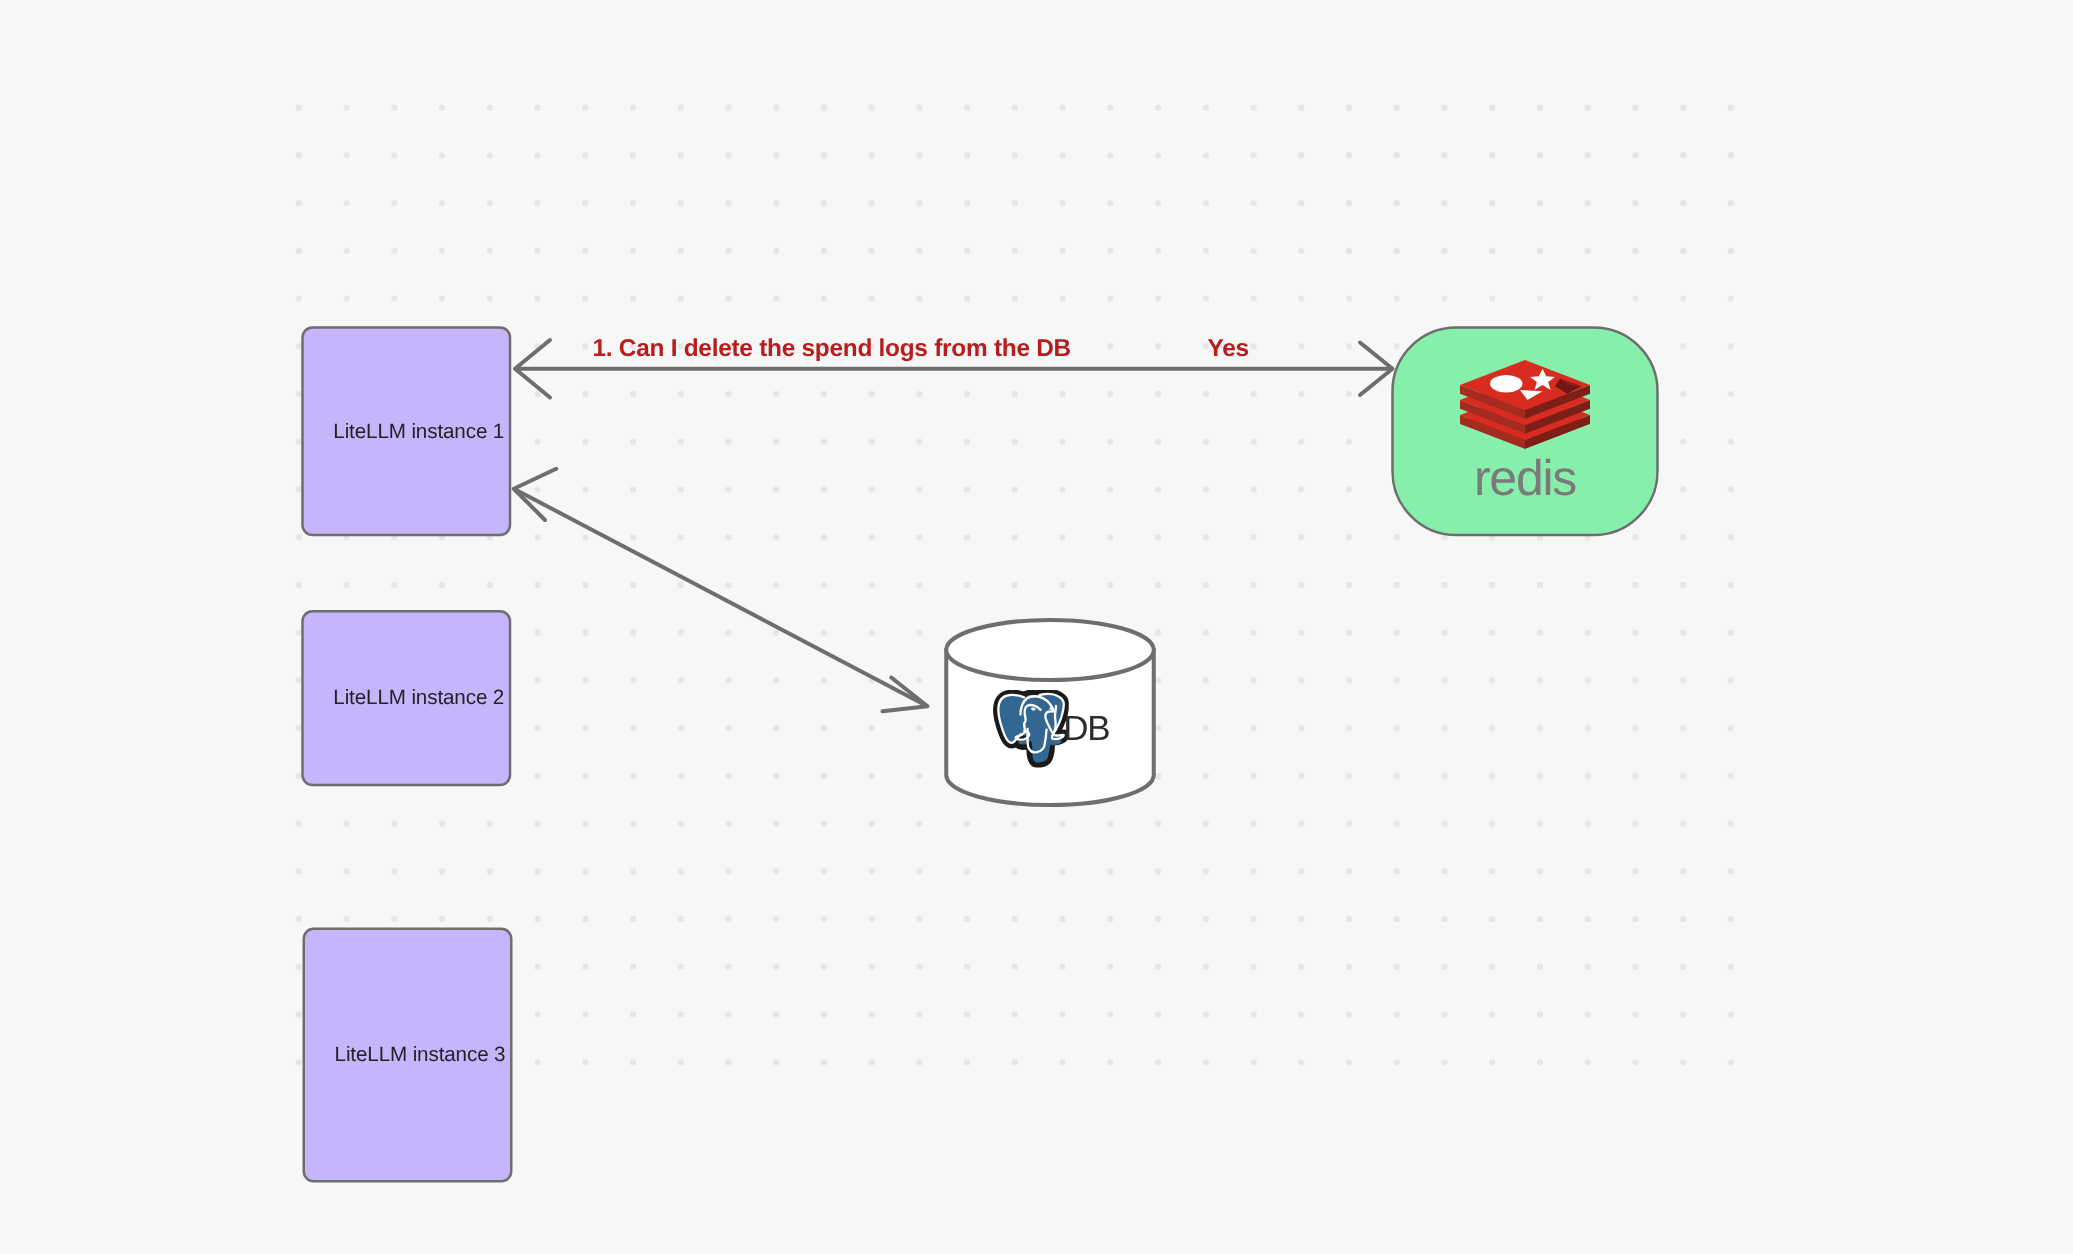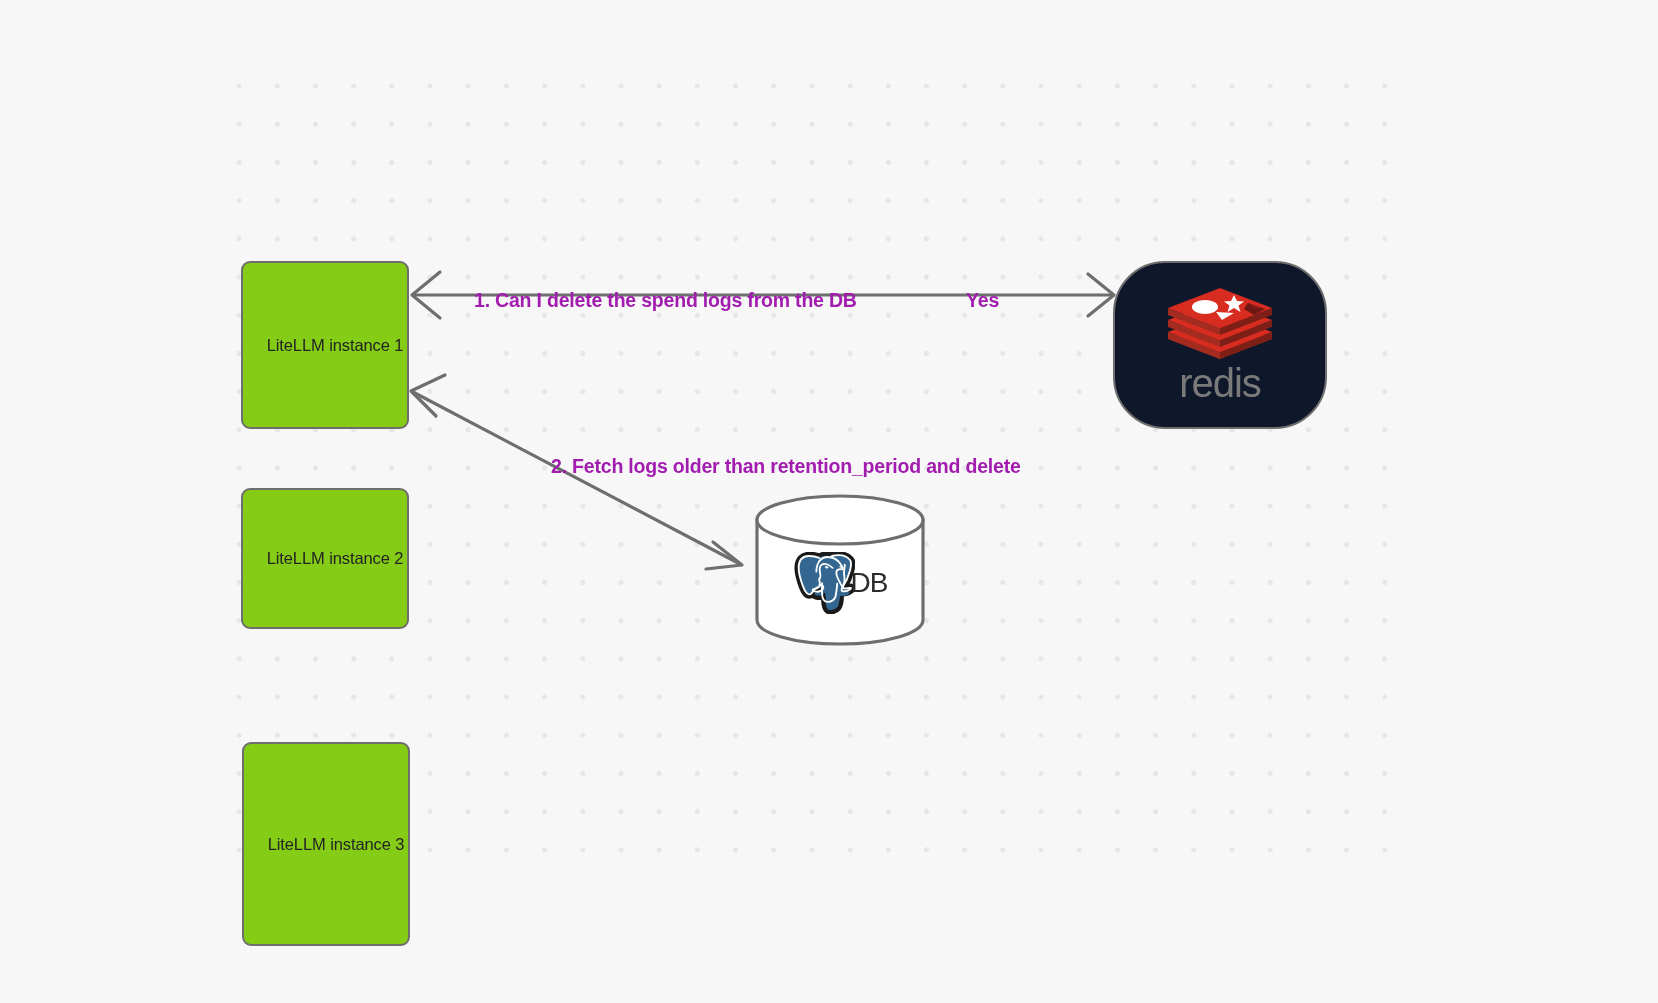--- a/index.html
+++ b/index.html
@@ -26,21 +26,21 @@
     width: 1180px;
     height: 800px;
     background-image: radial-gradient(circle, #e6e6e8 2.4px, rgba(0,0,0,0) 2.6px);
     background-size: 38.2px 38.2px;
     background-position: 8px 10px;
     pointer-events: none;
   }
   
   .node-box {
     position: absolute;
-    background: #84cc16;
+    background: #c4b5fd;
     border: 2.5px solid #6e6e6e;
     border-radius: 9px;
     box-sizing: border-box;
     display: flex;
     align-items: center;
     justify-content: center;
     padding-left: 20px;
   }
   .node-box .node-label {
     font-size: 16.5px;
@@ -53,21 +53,21 @@
   #box-instance-2 { left: 241px; top: 488px; width: 168px; height: 141px; }
   #box-instance-3 { left: 242px; top: 715px; width: 168px; height: 204px; margin-top: 27px; }
 
   
   #node-redis {
     position: absolute;
     left: 1113px;
     top: 261px;
     width: 214px;
     height: 168px;
-    background: #0f172a;
+    background: #86efac;
     border: 2.5px solid #6e6e6e;
     border-radius: 52px;
     box-sizing: border-box;
     display: flex;
     flex-direction: column;
     align-items: center;
     justify-content: center;
   }
   #redis-logo-wrap {
     display: flex;
@@ -108,25 +108,24 @@
     position: absolute;
     left: 0; top: 0;
     width: 1658px; height: 1003px;
     pointer-events: none;
   }
   
   .edge-label {
     position: absolute;
     font-family: "Liberation Sans", sans-serif;
     font-weight: bold;
-    color: #a21caf;
+    color: #b91c1c;
     white-space: nowrap;
     font-size: 19.5px;
     letter-spacing: -0.2px;
-    margin-top: 21px;
   }
   #edge-label-1 { left: 474px; top: 268px; }
   #edge-label-1-answer { left: 966px; top: 268px; }
   #edge-label-2 { left: 551px; top: 434px; }
 </style>
 </head>
 <body>
 
 <div id="canvas">
 
@@ -150,21 +149,20 @@
       <path d="M 445 375 L 411 391 L 436 416" fill="none" stroke="#6e6e6e" stroke-width="3.2" stroke-linecap="round" stroke-linejoin="round"></path>
 
       <path d="M 713 542 L 742 565 L 706 569" fill="none" stroke="#6e6e6e" stroke-width="3.2" stroke-linecap="round" stroke-linejoin="round"></path>
     </g>
   </svg>
 
   <div class="edge-label" id="edge-label-1">1.  Can I delete the spend logs from the DB</div>
 
   <div class="edge-label" id="edge-label-1-answer">Yes</div>
 
-  <div class="edge-label" id="edge-label-2">2.  Fetch logs older than retention_period and delete</div>
 
   <div class="node-box" id="box-instance-1">
     <span class="node-label">LiteLLM instance 1</span>
   </div>
 
   <div class="node-box" id="box-instance-2">
     <span class="node-label">LiteLLM instance 2</span>
   </div>
 
   <div class="node-box" id="box-instance-3">

